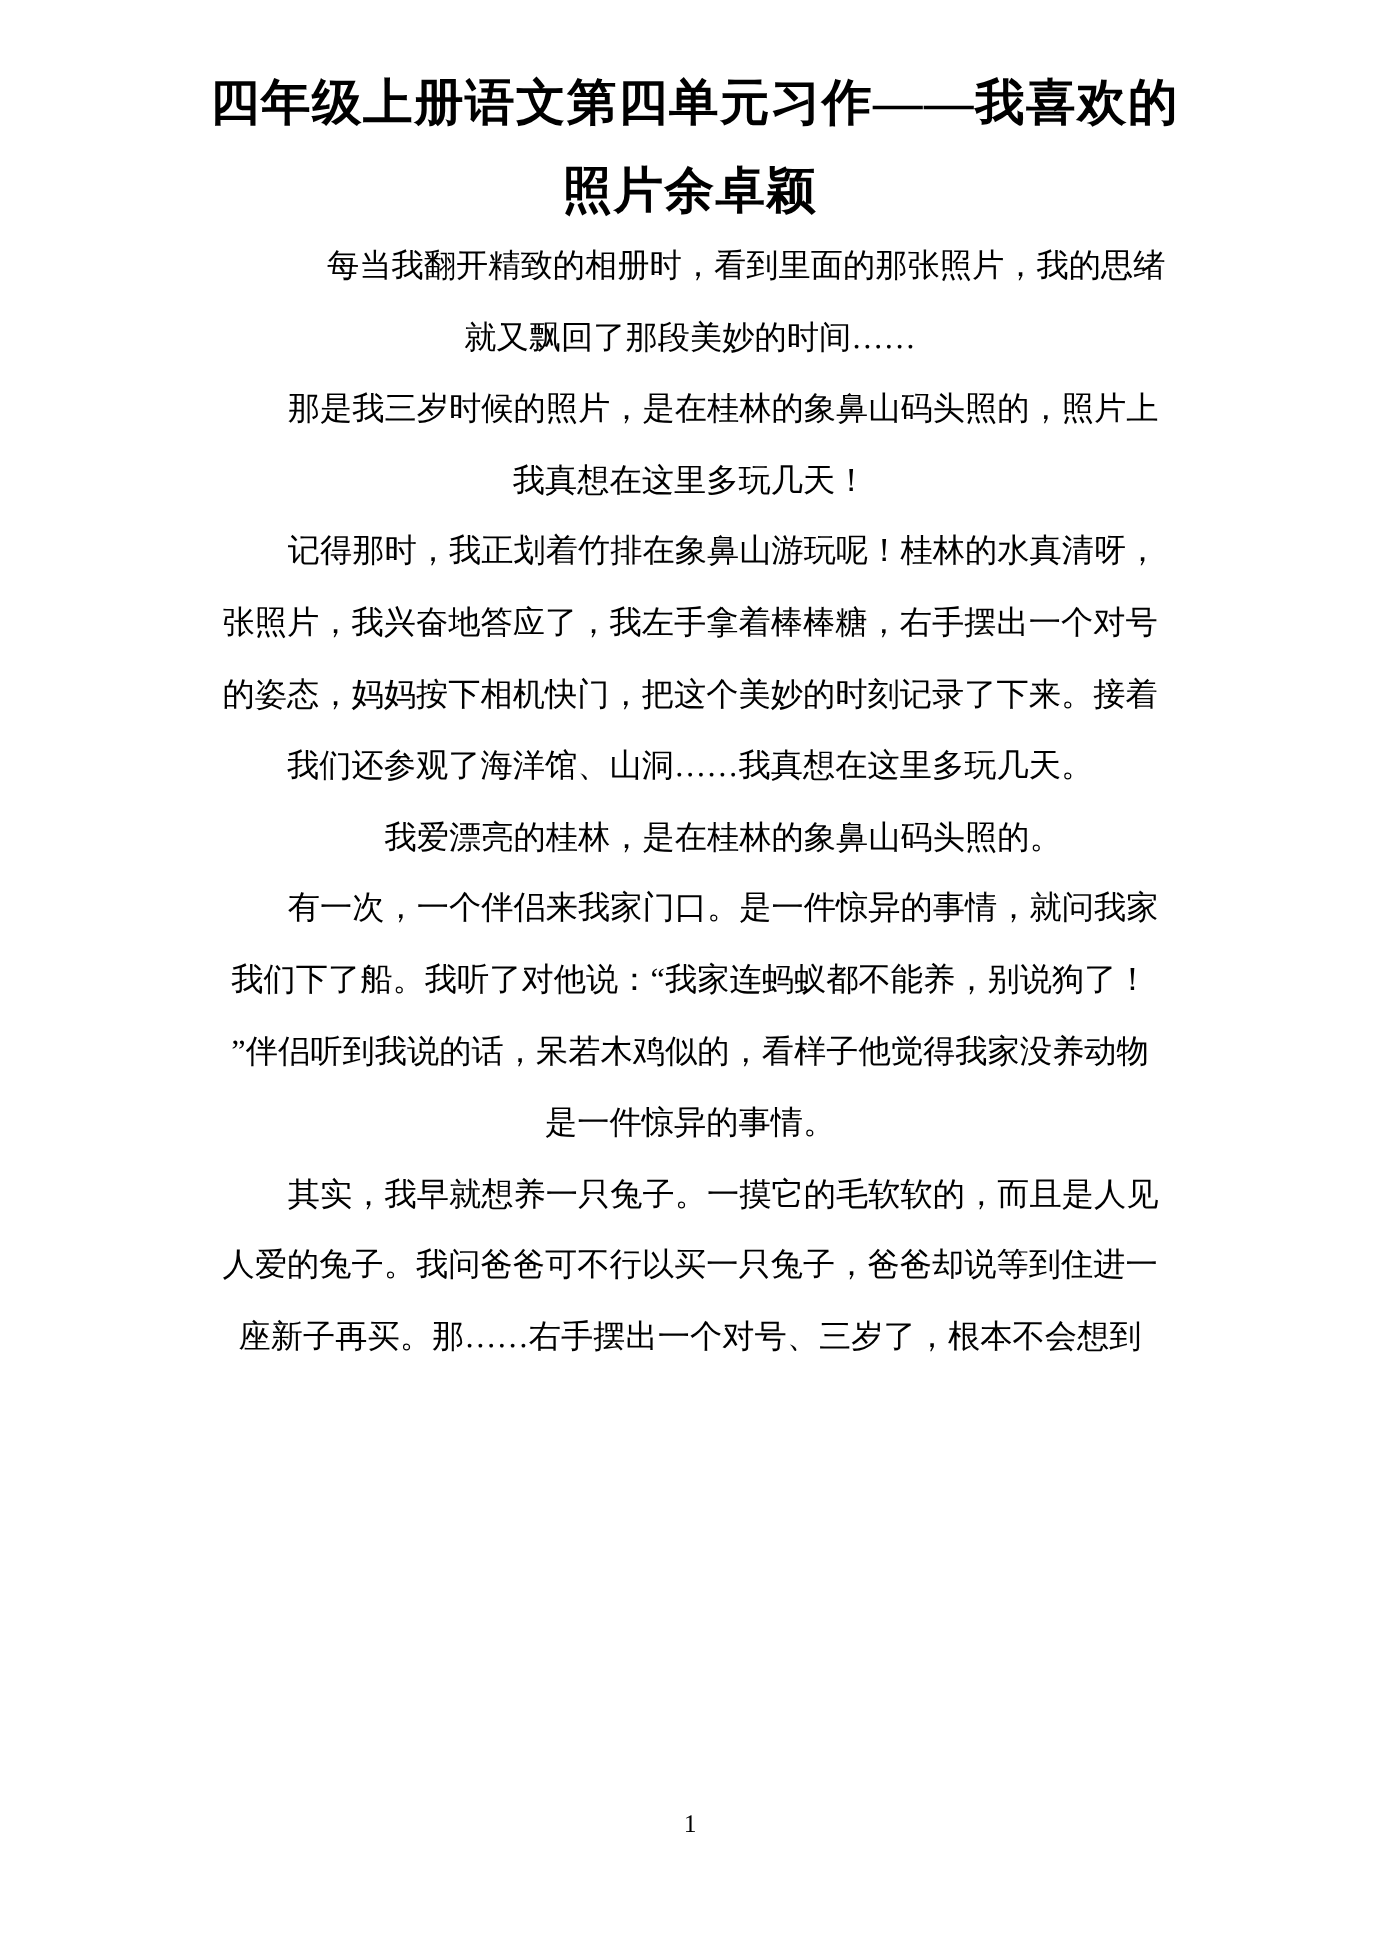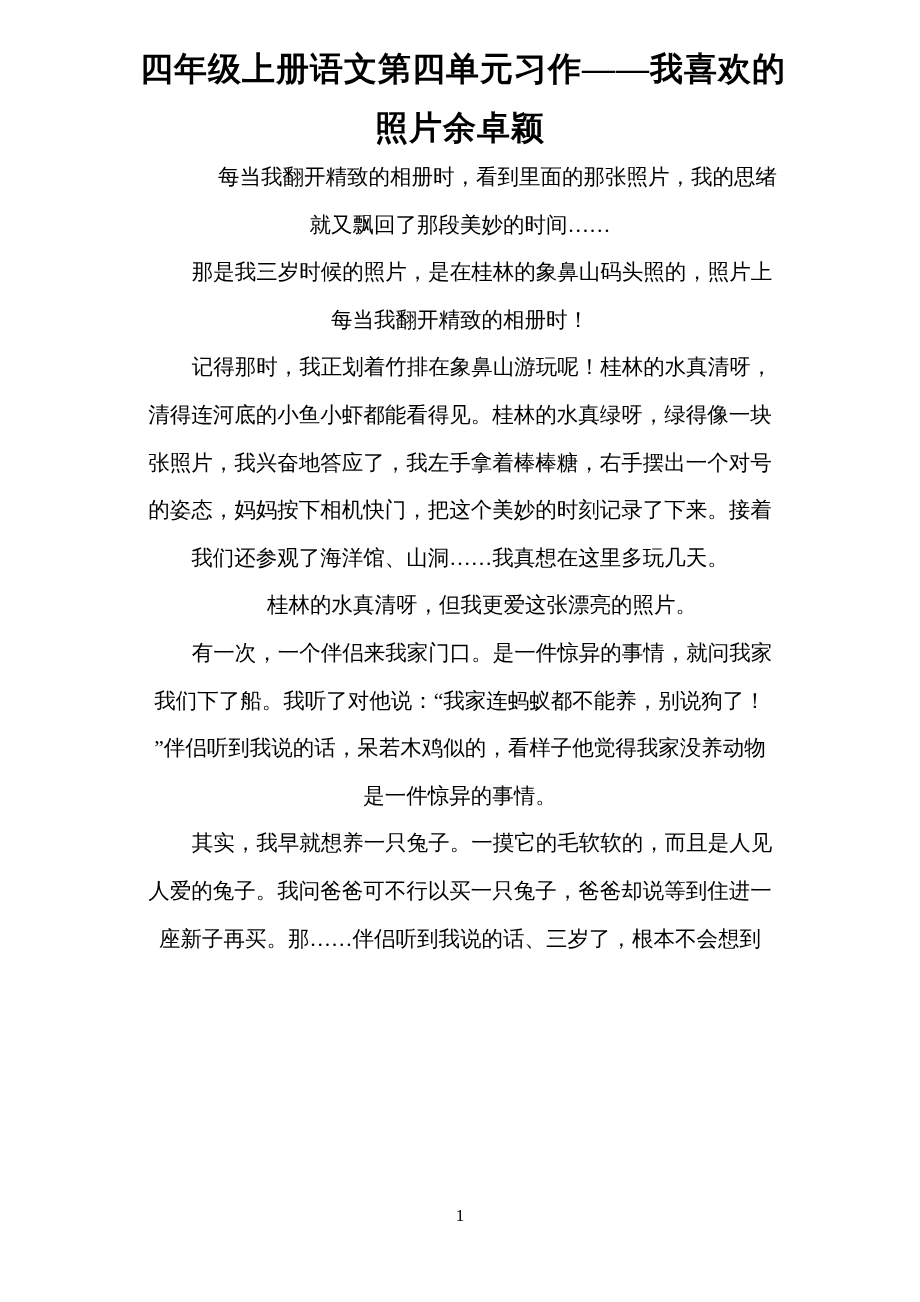--- a/index.html
+++ b/index.html
@@ -66,46 +66,45 @@
 
   <div class="doc-body">
 
     <div>
       <div class="line first-deep">每当我翻开精致的相册时，看到里面的那张照片，我的思绪</div>
       <div class="line">就又飘回了那段美妙的时间……</div>
     </div>
 
     <div>
       <div class="line first">那是我三岁时候的照片，是在桂林的象鼻山码头照的，照片上</div>
-      <div class="line">每当我翻开精致的相册时！</div>
+      <div class="line">我真想在这里多玩几天！</div>
     </div>
 
     <div>
       <div class="line first">记得那时，我正划着竹排在象鼻山游玩呢！桂林的水真清呀，</div>
-      <div class="line">清得连河底的小鱼小虾都能看得见。桂林的水真绿呀，绿得像一块</div>
       <div class="line">张照片，我兴奋地答应了，我左手拿着棒棒糖，右手摆出一个对号</div>
       <div class="line">的姿态，妈妈按下相机快门，把这个美妙的时刻记录了下来。接着</div>
       <div class="line">我们还参观了海洋馆、山洞……我真想在这里多玩几天。</div>
     </div>
 
     <div>
-      <div class="line first">桂林的水真清呀，但我更爱这张漂亮的照片。</div>
+      <div class="line first">我爱漂亮的桂林，是在桂林的象鼻山码头照的。</div>
     </div>
 
 
     <div>
       <div class="line first">有一次，一个伴侣来我家门口。是一件惊异的事情，就问我家</div>
       <div class="line">我们下了船。我听了对他说：“我家连蚂蚁都不能养，别说狗了！</div>
       <div class="line">”伴侣听到我说的话，呆若木鸡似的，看样子他觉得我家没养动物</div>
       <div class="line">是一件惊异的事情。</div>
     </div>
 
     <div>
       <div class="line first">其实，我早就想养一只兔子。一摸它的毛软软的，而且是人见</div>
       <div class="line">人爱的兔子。我问爸爸可不行以买一只兔子，爸爸却说等到住进一</div>
-      <div class="line">座新子再买。那……伴侣听到我说的话、三岁了，根本不会想到</div>
+      <div class="line">座新子再买。那……右手摆出一个对号、三岁了，根本不会想到</div>
     </div>
 
   </div>
 
   <div class="page-number">1</div>
 
 </div>
 
 </body></html>

